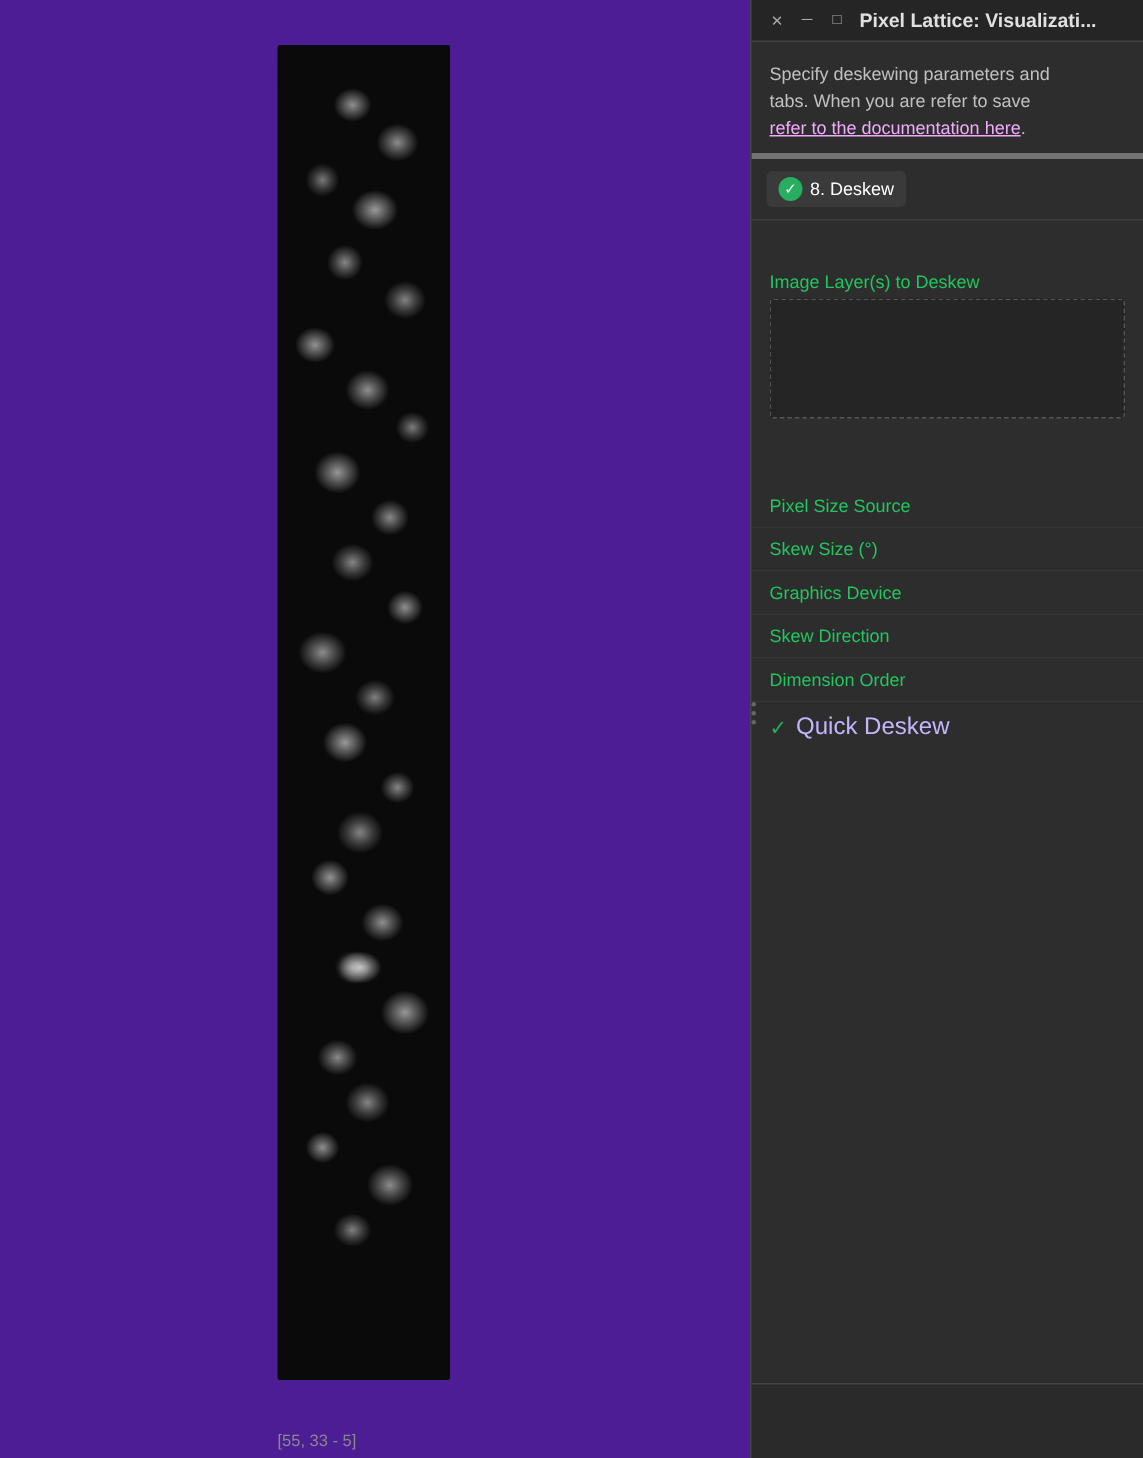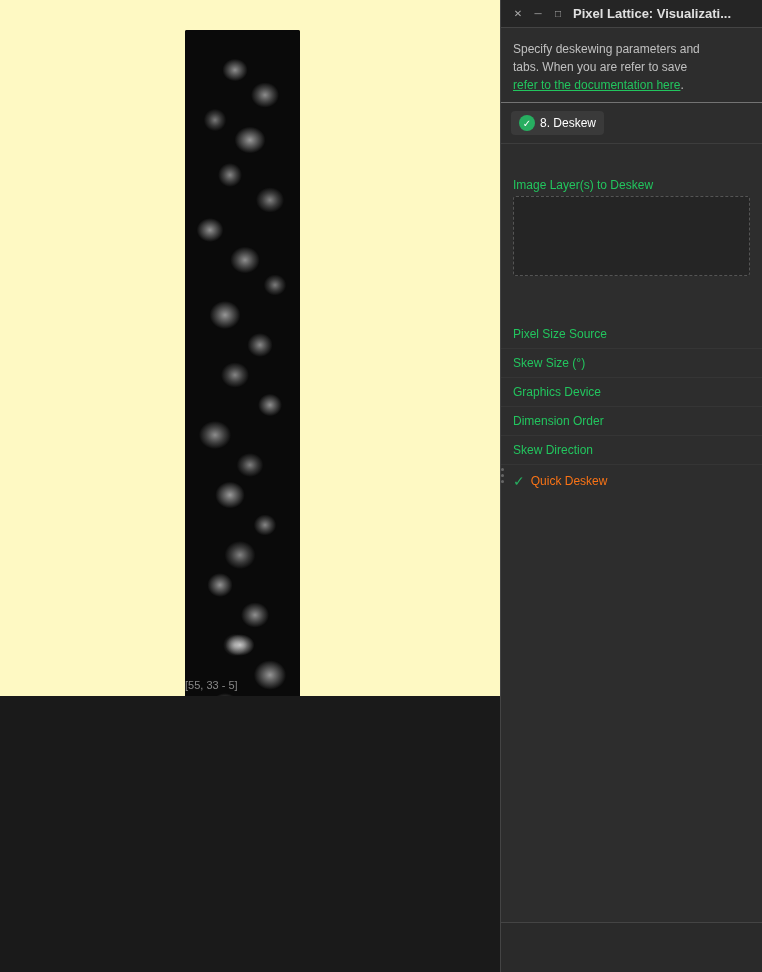--- a/index.html
+++ b/index.html
@@ -11,22 +11,22 @@
       font-size: 13px;
       color: #d0d0d0;
       overflow: hidden;
       display: flex;
       flex-direction: row;
     }
 
     
     .left-panel {
       width: 500px;
-      height: 696px;
-      background: #fef9c3;
+      height: 972px;
+      background: #4c1d95;
       position: relative;
       overflow: hidden;
     }
 
     .microscope-image {
       position: absolute;
       top: 30px;
       left: 185px;
       width: 115px;
       height: 890px;
@@ -123,25 +123,25 @@
       font-size: 13px;
       font-weight: 600;
       white-space: nowrap;
     }
 
     .description-area {
       padding: 12px 12px 8px 12px;
       color: #c0c0c0;
       font-size: 12px;
       line-height: 1.5;
-      border-bottom: 1px solid #737373;
+      border-bottom: 4px solid #737373;
     }
 
     .description-area a {
-      color: #22c55e;
+      color: #f0abfc;
       text-decoration: underline;
       font-size: 12px;
     }
 
     .tabs-row {
       display: flex;
       align-items: center;
       padding: 8px 10px;
       gap: 8px;
       border-bottom: 1px solid #3d3d3d;
@@ -243,22 +243,22 @@
       gap: 6px;
       padding: 8px 12px;
     }
 
     .checkbox-mark {
       color: #27ae60;
       font-size: 14px;
     }
 
     .checkbox-label {
-      color: #f97316;
-      font-size: 12px;
+      color: #c4b5fd;
+      font-size: 16px;
     }
 
     
     .layer-drop {
       min-height: 80px;
       border: 1px dashed #555;
       border-radius: 3px;
       margin: 4px 0;
       background: #252525;
       display: flex;
@@ -335,25 +335,25 @@
 
       <div class="param-row">
         <span class="param-label">Skew Size (°)</span>
       </div>
 
       <div class="param-row">
         <span class="param-label">Graphics Device</span>
       </div>
 
       <div class="param-row">
+        <span class="param-label">Skew Direction</span>
+      </div>
+
+      <div class="param-row">
         <span class="param-label">Dimension Order</span>
-      </div>
-
-      <div class="param-row">
-        <span class="param-label">Skew Direction</span>
       </div>
 
       <div class="checkbox-row">
         <span class="checkbox-mark">✓</span>
         <span class="checkbox-label">Quick Deskew</span>
       </div>
 
     </div>
 
   </div>

